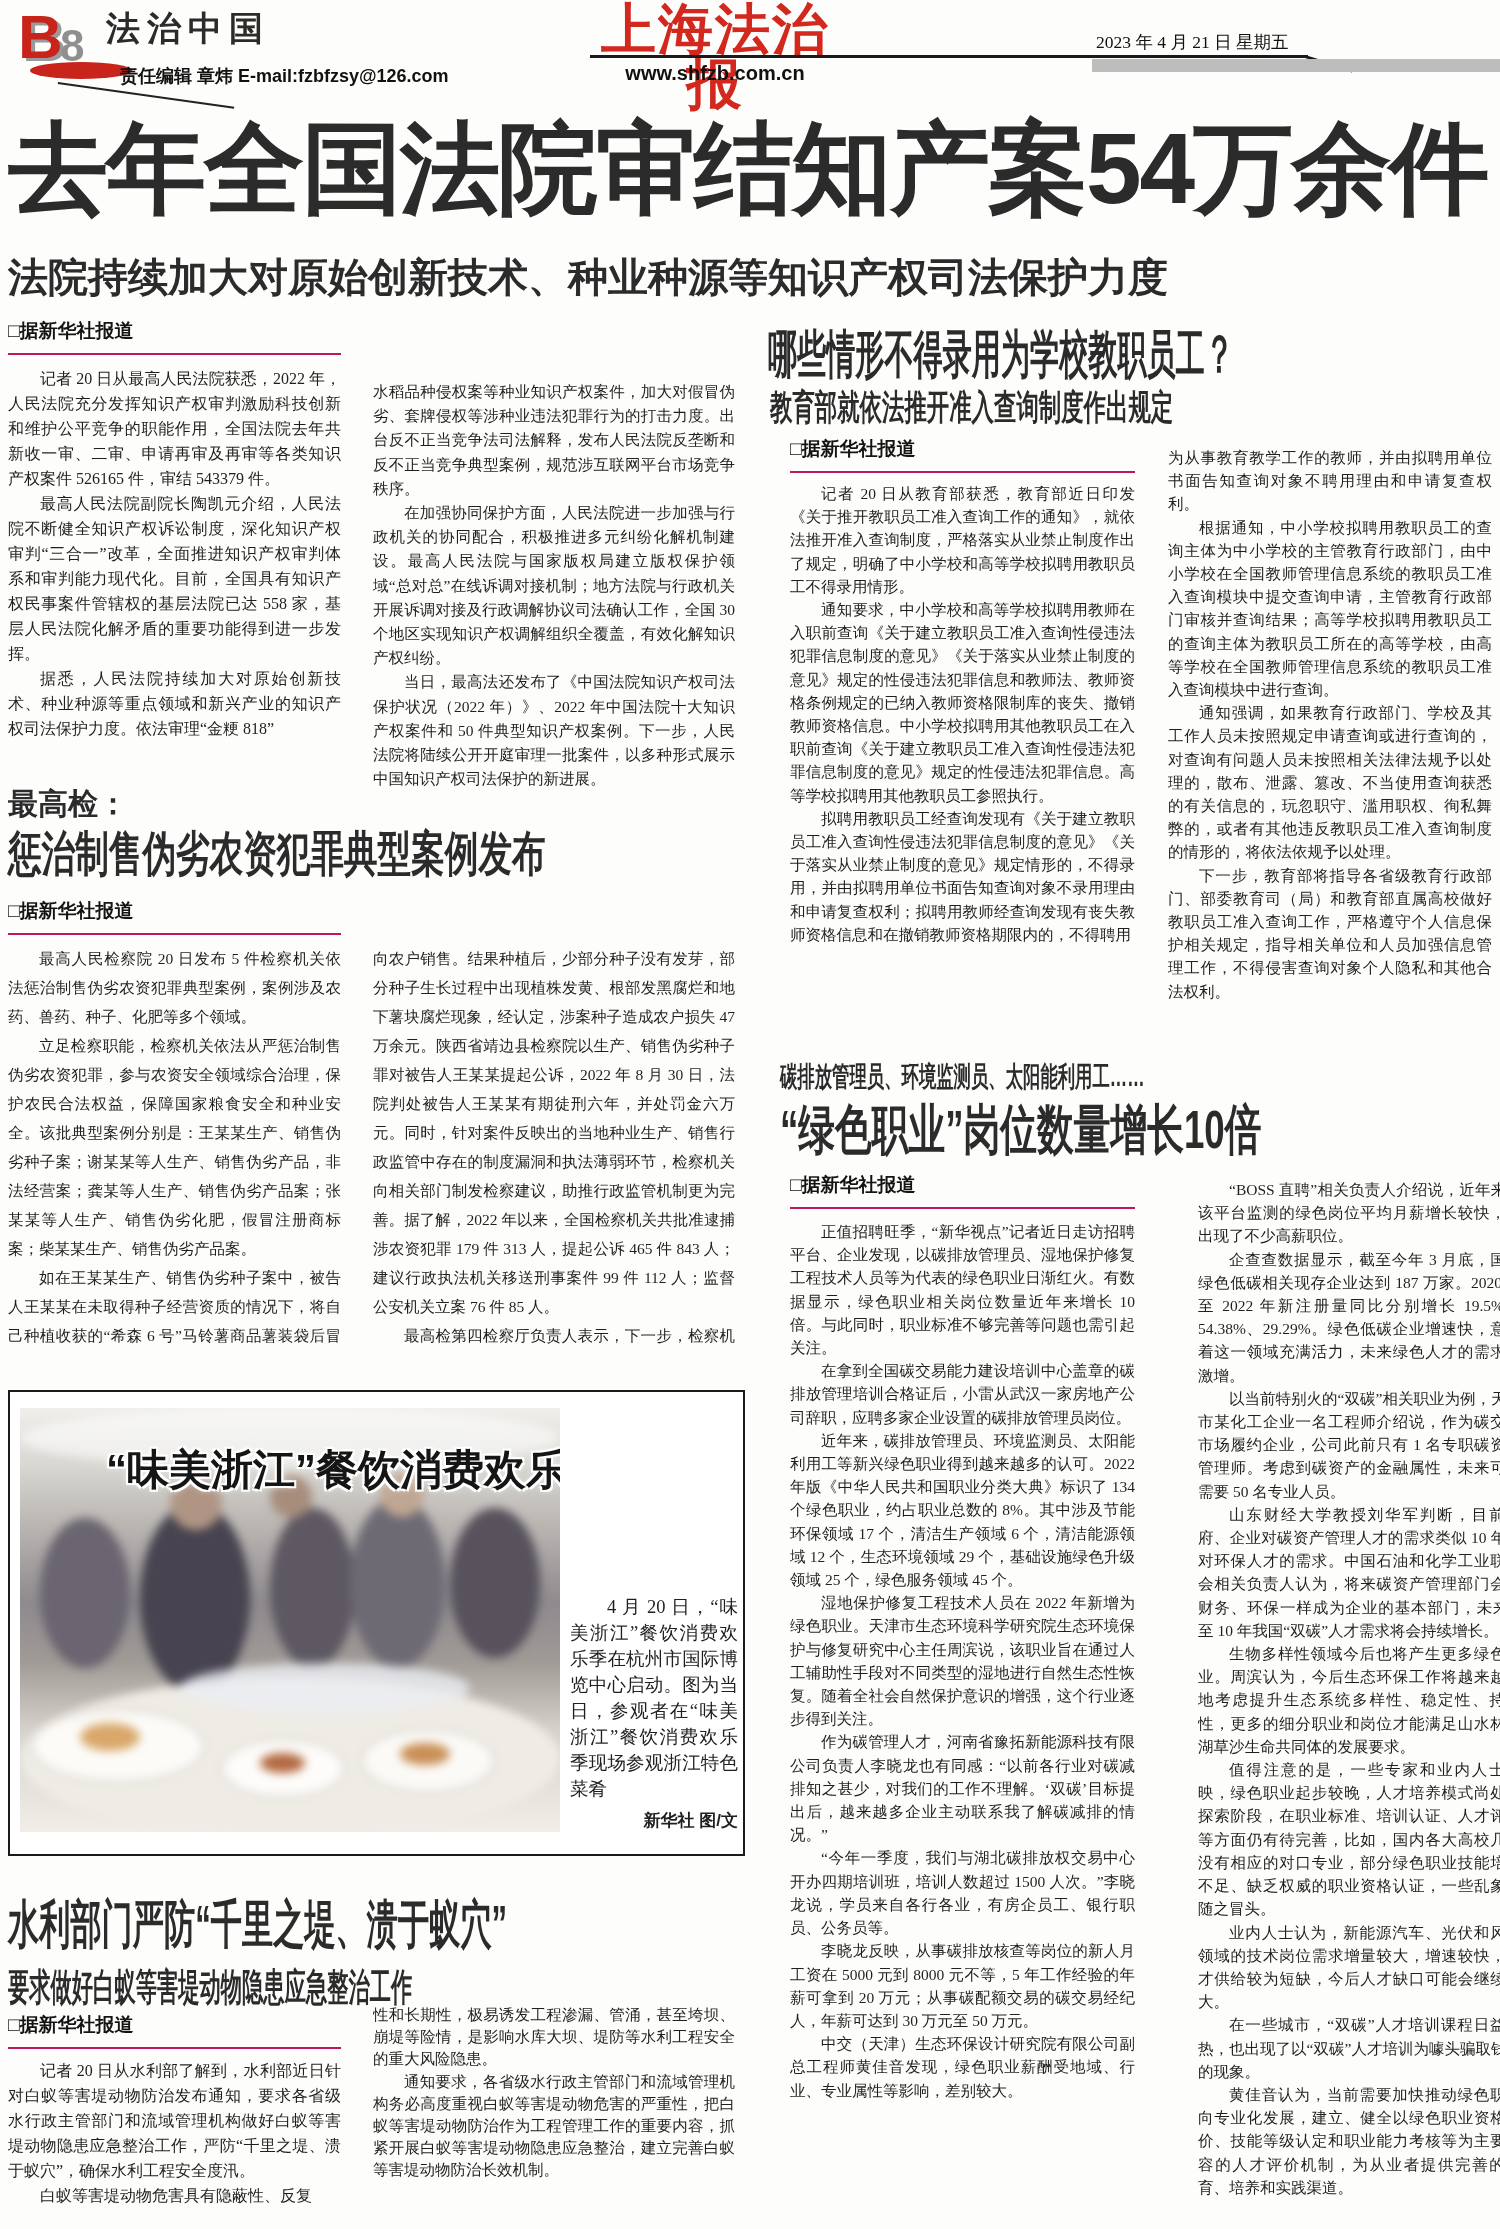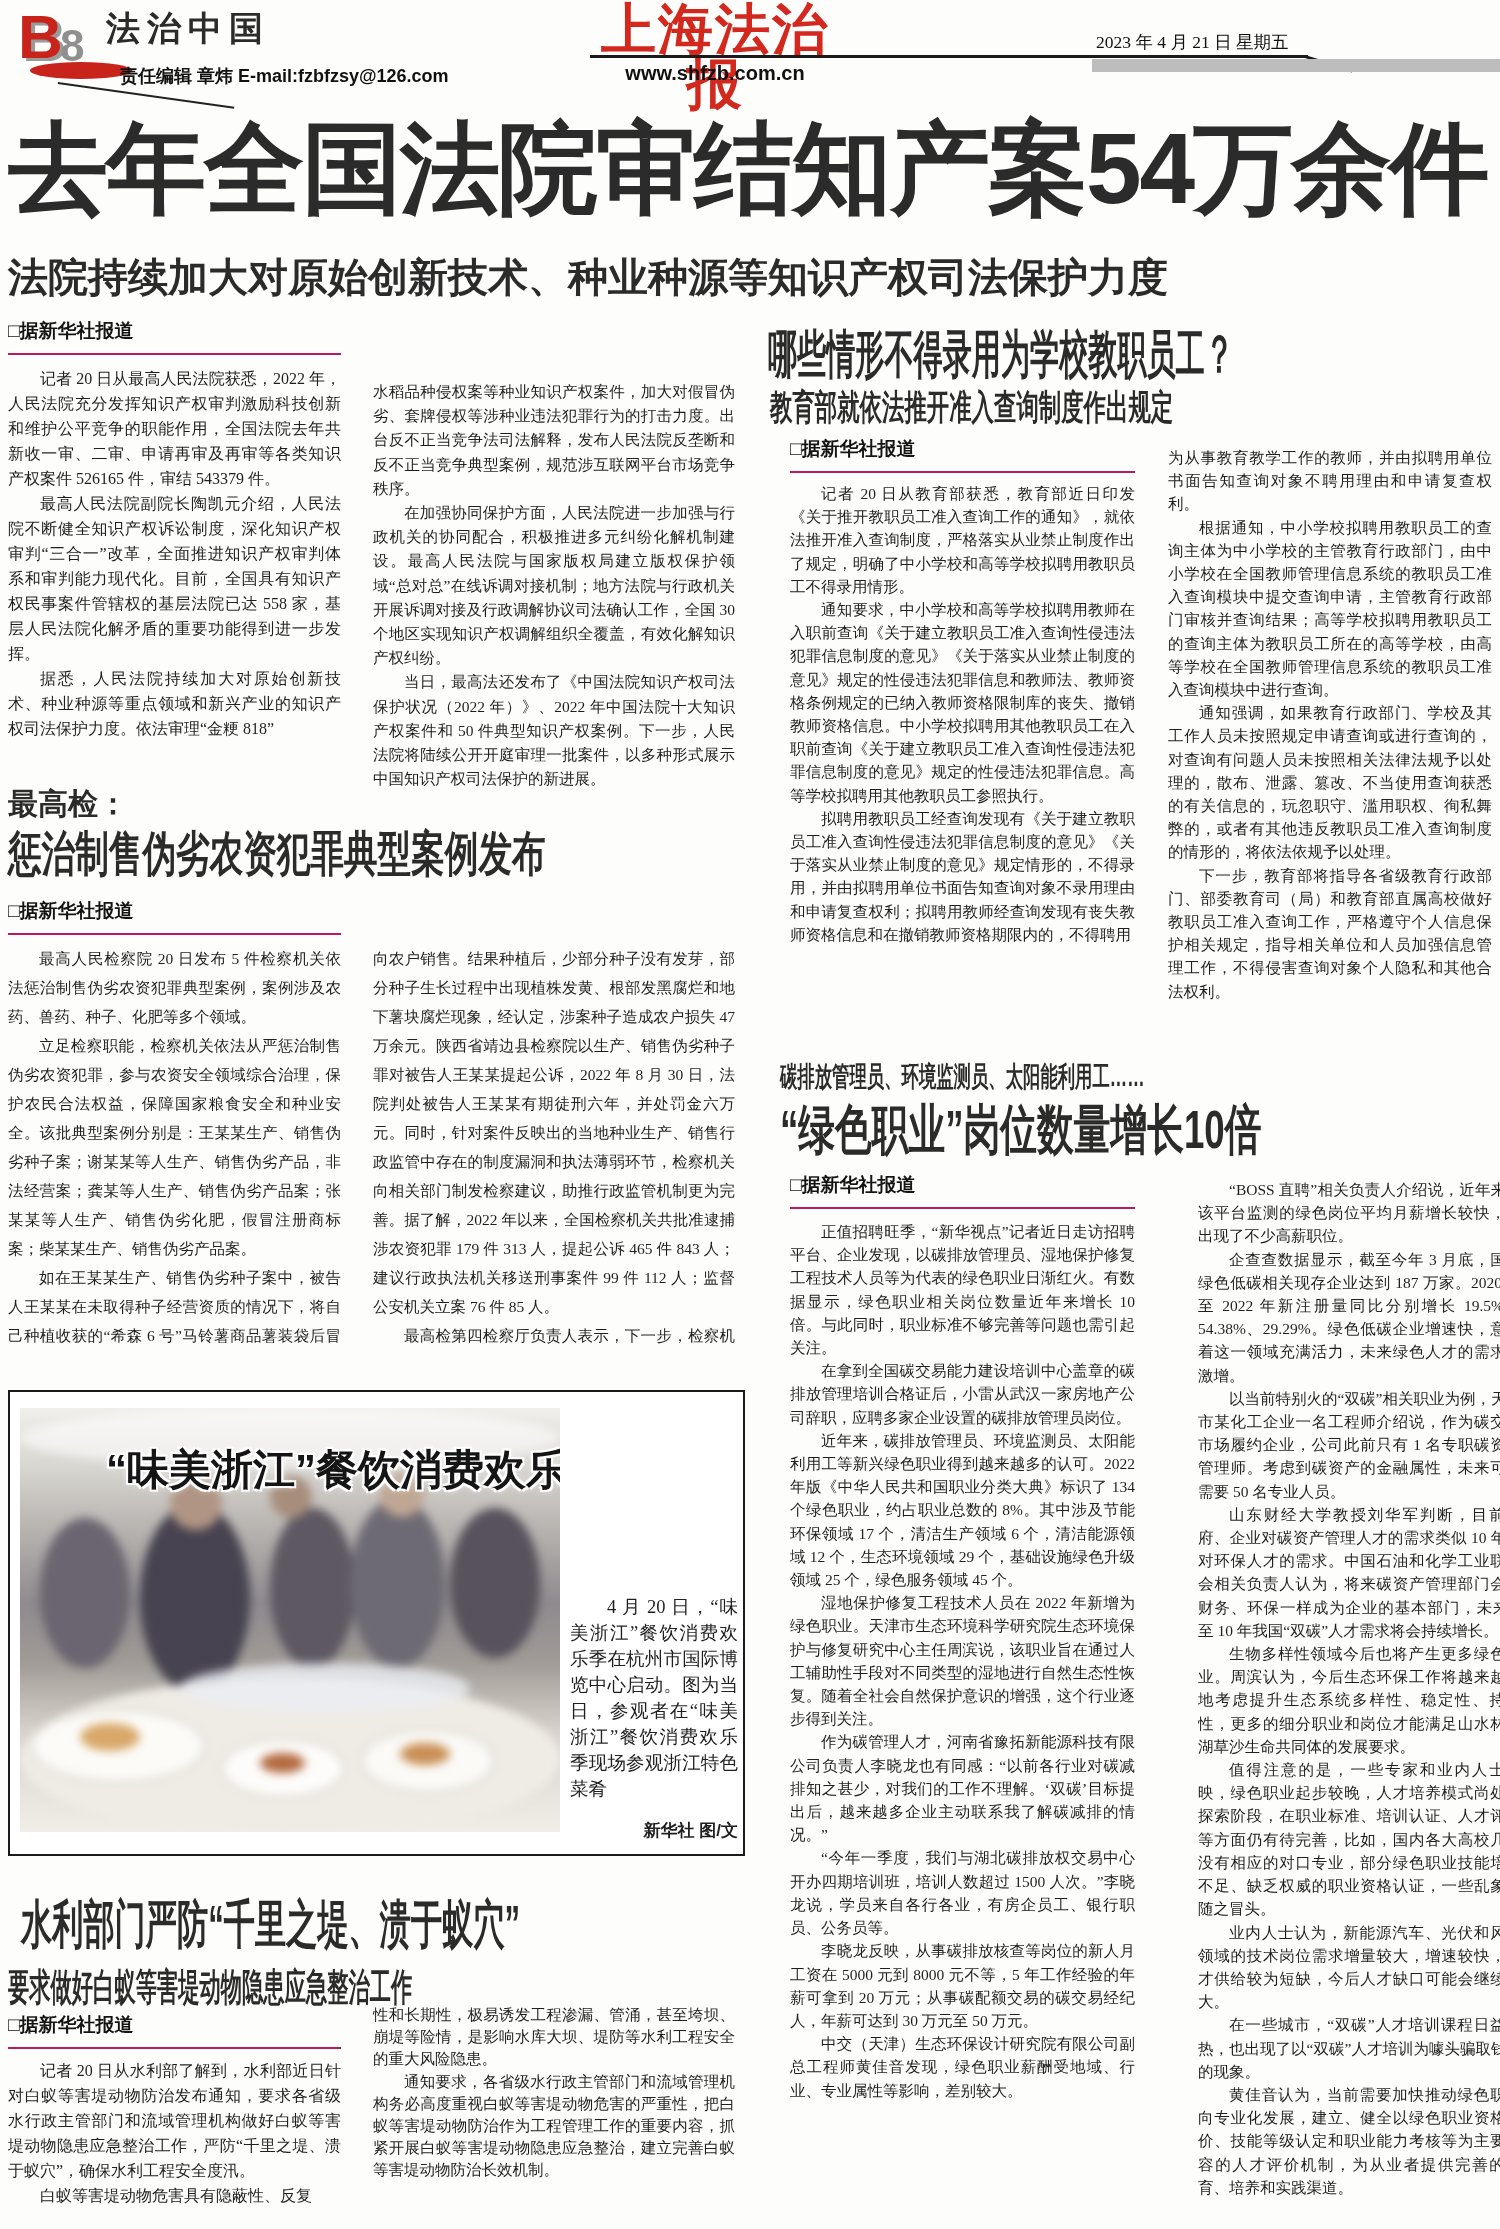--- a/index.html
+++ b/index.html
@@ -104,25 +104,25 @@
         <div class="blob" style="left:200px;top:330px;width:120px;height:55px;background:#fdfcfa;border:3px solid #ddd8d0;"></div>
         <div class="blob" style="left:240px;top:345px;width:45px;height:20px;background:#b3693f;"></div>
         <div class="blob" style="left:340px;top:320px;width:130px;height:60px;background:#fbfaf7;border:3px solid #ddd8d0;"></div>
         <div class="blob" style="left:380px;top:335px;width:50px;height:22px;background:#c98f55;"></div>
         <div class="blob" style="left:160px;top:255px;width:290px;height:50px;background:rgba(235,238,242,.8);"></div>
       </div>
       <div class="abs overlay-title" style="left:86px;top:34px;">“味美浙江”餐饮消费欢乐季启动</div>
     </div>
     <div class="abs col" style="left:560px;top:202px;width:168px;font-size:18.5px;line-height:26px;">
       <p>4 月 20 日，“味美浙江”餐饮消费欢乐季在杭州市国际博览中心启动。图为当日，参观者在“味美浙江”餐饮消费欢乐季现场参观浙江特色菜肴</p>
-      <p class="cont" style="text-align:right;margin-top:16px;font-family:'Liberation Sans',sans-serif;font-weight:700;font-size:17px;">新华社 图/文</p>
+      <p class="cont" style="text-align:right;margin-top:6px;font-family:'Liberation Sans',sans-serif;font-weight:700;font-size:17px;">新华社 图/文</p>
     </div>
   </div>
 
-  <div class="abs" style="left:21px;top:1890px;text-align:center;">
+  <div class="abs" style="left:8px;top:1890px;text-align:center;">
     <span class="condensed hd" style="font-size:52px;transform:scaleX(0.60);">水利部门严防“千里之堤、溃于蚁穴”</span>
   </div>
   <div class="abs" style="left:8px;top:1962px;">
     <span class="condensed hd" style="font-size:38px;font-weight:700;transform:scaleX(0.56);">要求做好白蚁等害堤动物隐患应急整治工作</span>
   </div>
   <div class="abs kicker" style="left:8px;top:2012px;width:333px;">□据新华社报道</div>
   <div class="abs col left-body" style="left:8px;top:2058px;width:333px;height:168px;">
     <p>记者 20 日从水利部了解到，水利部近日针对白蚁等害堤动物防治发布通知，要求各省级水行政主管部门和流域管理机构做好白蚁等害堤动物隐患应急整治工作，严防“千里之堤、溃于蚁穴”，确保水利工程安全度汛。</p>
     <p>白蚁等害堤动物危害具有隐蔽性、反复</p>
   </div>

